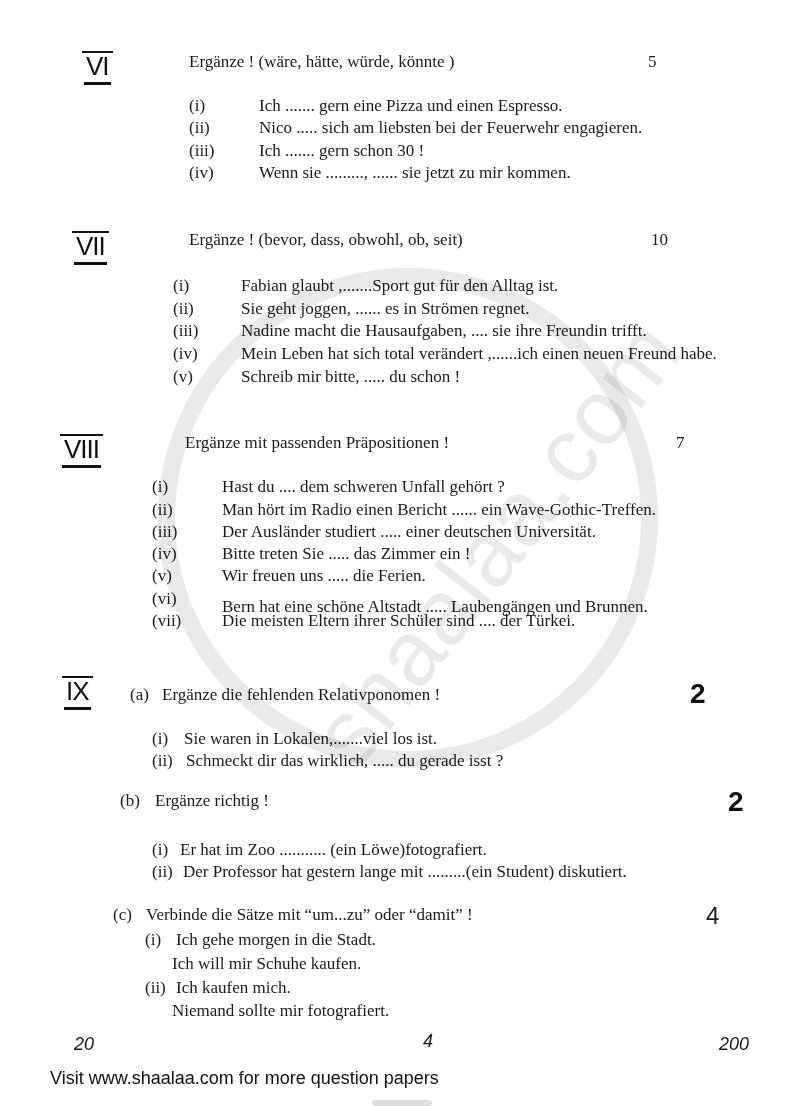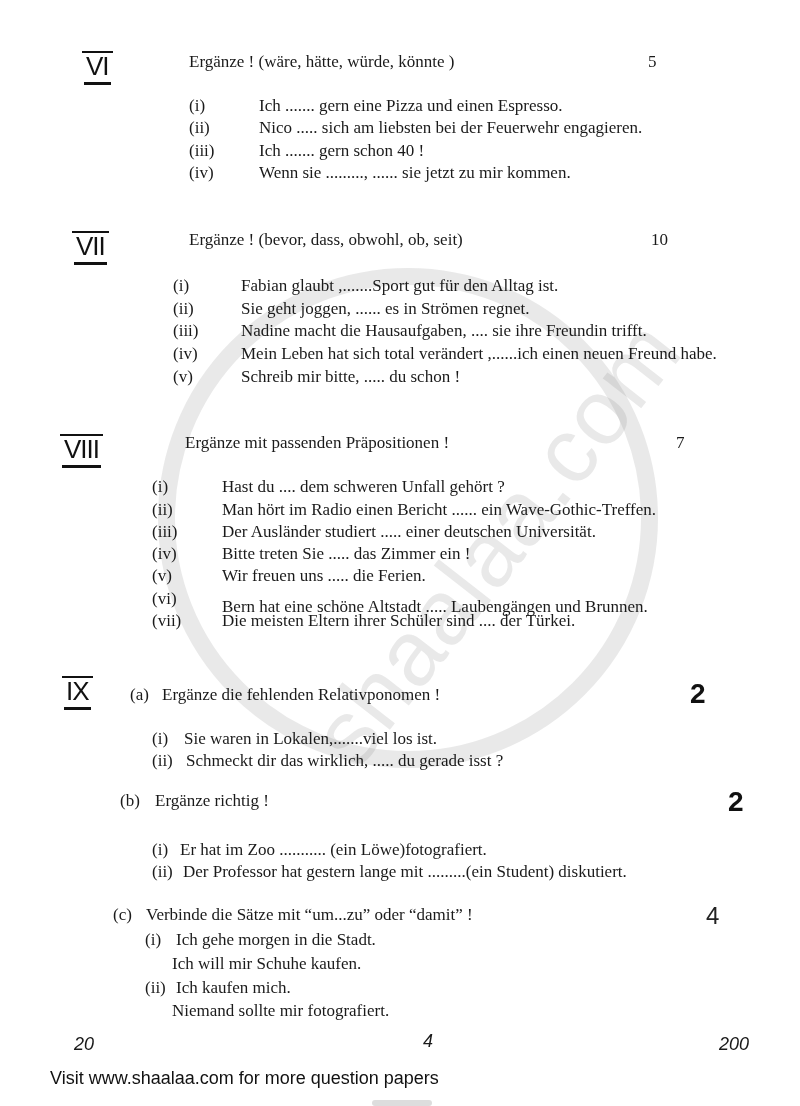--- a/index.html
+++ b/index.html
@@ -49,21 +49,21 @@
     <span class="bar-top"></span><span>VI</span><span class="bar-bot"></span>
   </div>
   <div class="abs serif" style="left:189px; top:52px;">Ergänze !  (wäre, hätte, würde, könnte )</div>
   <div class="abs serif" style="left:648px; top:52px;">5</div>
 
   <div class="abs serif" style="left:189px; top:96px;">(i)</div>
   <div class="abs serif" style="left:259px; top:96px;">Ich ....... gern eine Pizza und einen Espresso.</div>
   <div class="abs serif" style="left:189px; top:118px;">(ii)</div>
   <div class="abs serif" style="left:259px; top:118px;">Nico ..... sich am liebsten bei der Feuerwehr engagieren.</div>
   <div class="abs serif" style="left:189px; top:141px;">(iii)</div>
-  <div class="abs serif" style="left:259px; top:141px;">Ich .......  gern schon 40 !</div>
+  <div class="abs serif" style="left:259px; top:141px;">Ich .......  gern schon 30 !</div>
   <div class="abs serif" style="left:189px; top:163px;">(iv)</div>
   <div class="abs serif" style="left:259px; top:163px;">Wenn sie ........., ...... sie jetzt zu mir kommen.</div>
 </div>
 
 <div>
   <div class="hw" style="left:76px; top:233px;">
     <span class="bar-top"></span><span>VII</span><span class="bar-bot"></span>
   </div>
   <div class="abs serif" style="left:189px; top:230px;text-align:right;">Ergänze !    (bevor, dass, obwohl, ob, seit)</div>
   <div class="abs serif" style="left:651px; top:230px;text-align:center;">10</div>

